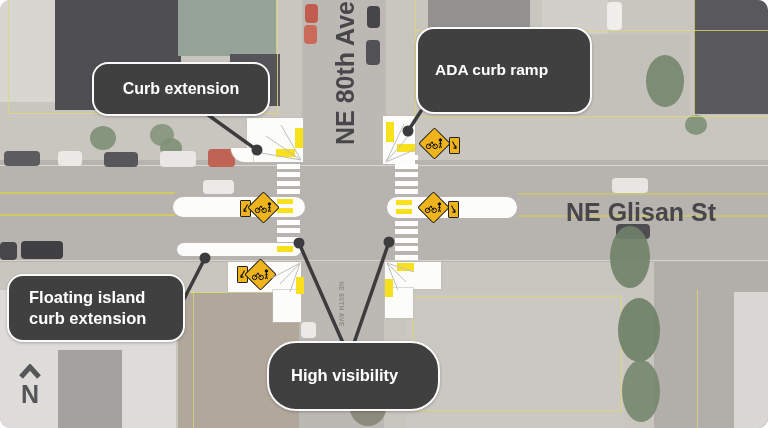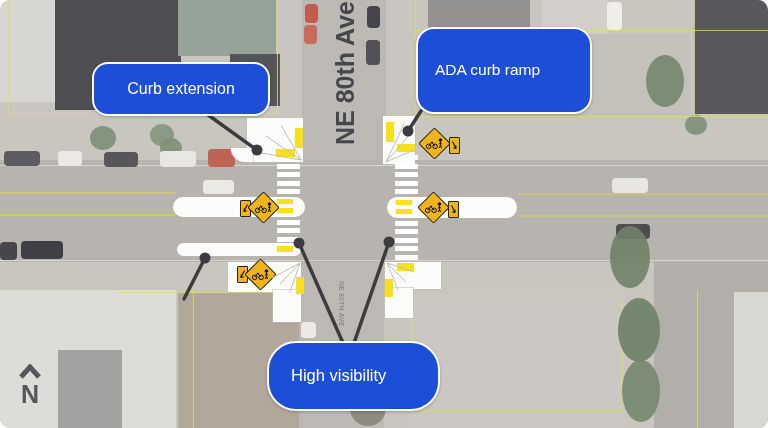--- a/index.html
+++ b/index.html
@@ -24,23 +24,23 @@
     border:1.5px solid #222;border-radius:2px;transform:rotate(45deg);
     display:flex;align-items:center;justify-content:center;z-index:6;
   }
   .diamond .icn{transform:rotate(-45deg);display:block;}
   .plaque{
     position:absolute;width:9px;height:15px;background:#efb31b;
     border:1.2px solid #222;border-radius:1px;z-index:6;
     display:flex;align-items:center;justify-content:center;
   }
   .callout{
-    position:absolute;background:#1d4ed8;border:2px solid #fafafa;
+    position:absolute;background:#404040;border:2px solid #fafafa;
     color:#fff;z-index:10;display:flex;flex-direction:column;justify-content:center;
-    font-weight:400;box-shadow:0 1px 3px rgba(0,0,0,.25);
+    font-weight:700;box-shadow:0 1px 3px rgba(0,0,0,.25);
   }
   .callout .ln{white-space:nowrap;line-height:1.3;}
   .street-label{
     position:absolute;color:#47474b;font-weight:700;white-space:nowrap;z-index:7;
   }
   .stamp{
     position:absolute;color:#8f8d88;font-size:6.5px;font-weight:700;
     letter-spacing:.4px;white-space:nowrap;z-index:5;
   }
   svg.overlay{position:absolute;left:0;top:0;z-index:8;pointer-events:none;}
@@ -233,35 +233,40 @@
     <g fill="#3c3c3f">
       <circle cx="257" cy="150" r="5.5"></circle>
       <circle cx="408" cy="131" r="5.5"></circle>
       <circle cx="205" cy="258" r="5.5"></circle>
       <circle cx="299" cy="243" r="5.5"></circle>
       <circle cx="389" cy="242" r="5.5"></circle>
     </g>
   </svg>
 
   <div class="street-label" style="left:345px;top:73px;transform:translate(-50%,-50%) rotate(-90deg);font-size:25px">NE 80th Ave</div>
+  <div class="street-label" style="left:566px;top:198px;font-size:25px">NE Glisan St</div>
   <div class="stamp" style="left:341px;top:304px;transform:translate(-50%,-50%) rotate(90deg)">NE 80TH AVE</div>
 
   <div class="north">
     <svg width="32" height="15" viewBox="0 0 32 15">
       <polyline points="7,13 16,3 25,13" fill="none" stroke="#55555a" stroke-width="5"></polyline>
     </svg>
     <div class="n">N</div>
   </div>
 
   <div class="callout" style="left:92px;top:62px;width:174px;height:50px;border-radius:16px;align-items:center;font-size:16px">
     <div class="ln">Curb extension</div>
   </div>
 
   <div class="callout" style="left:416px;top:27px;width:176px;height:87px;border-radius:18px;padding-left:17px;font-size:15.5px;box-sizing:border-box">
     <div class="ln">ADA curb ramp</div>
   </div>
 
+  <div class="callout" style="left:7px;top:274px;width:178px;height:68px;border-radius:16px;padding-left:20px;font-size:16.5px;box-sizing:border-box">
+    <div class="ln">Floating island</div>
+    <div class="ln">curb extension</div>
+  </div>
 
   <div class="callout" style="left:267px;top:341px;width:173px;height:70px;border-radius:29px;padding-left:22px;font-size:16.5px;box-sizing:border-box">
     <div class="ln">High visibility</div>
   </div>
 
 </div>
 
 </body></html>

